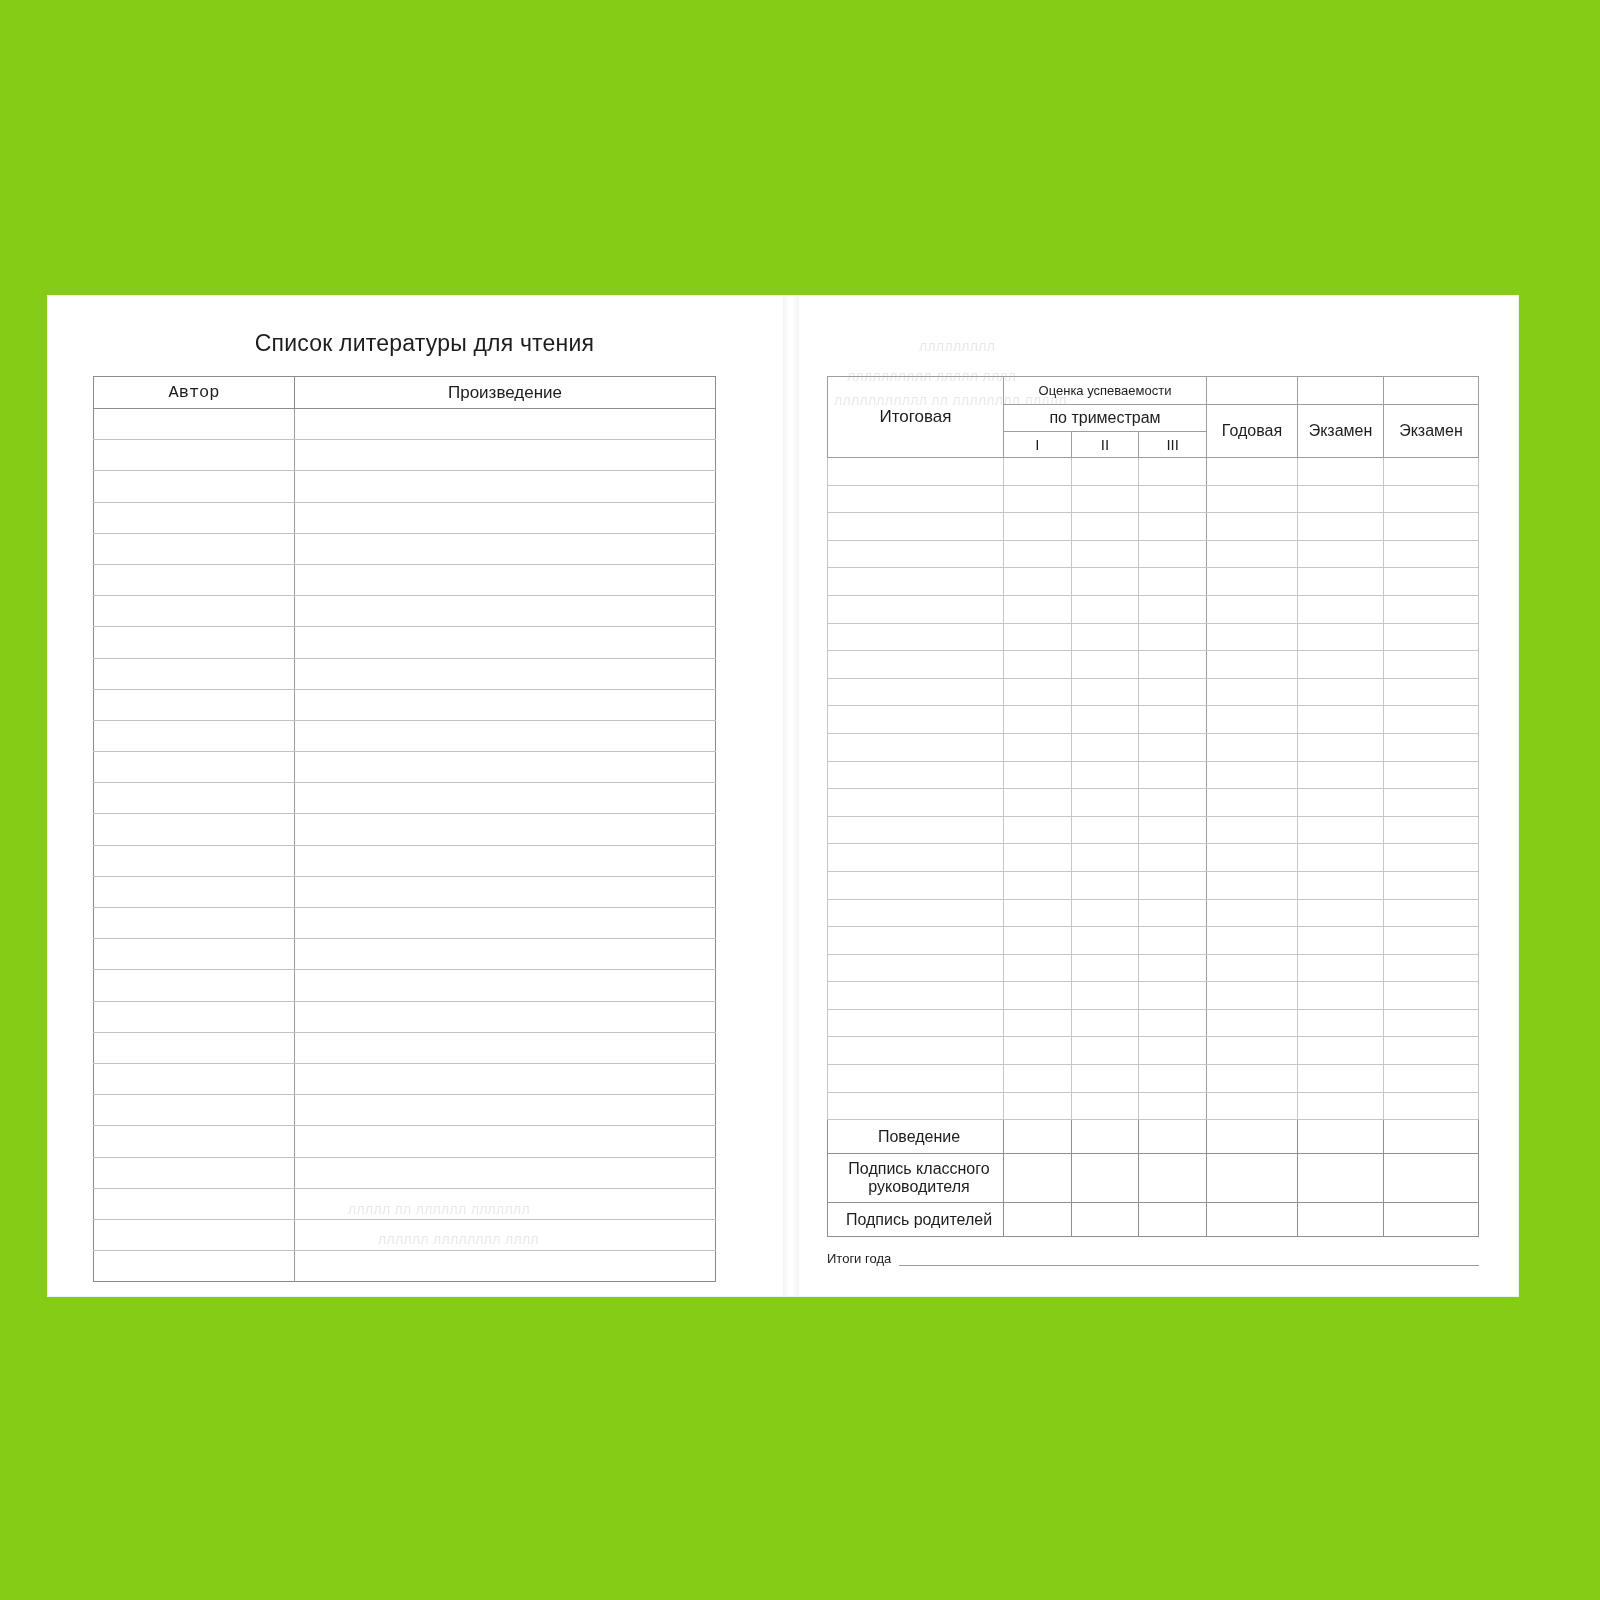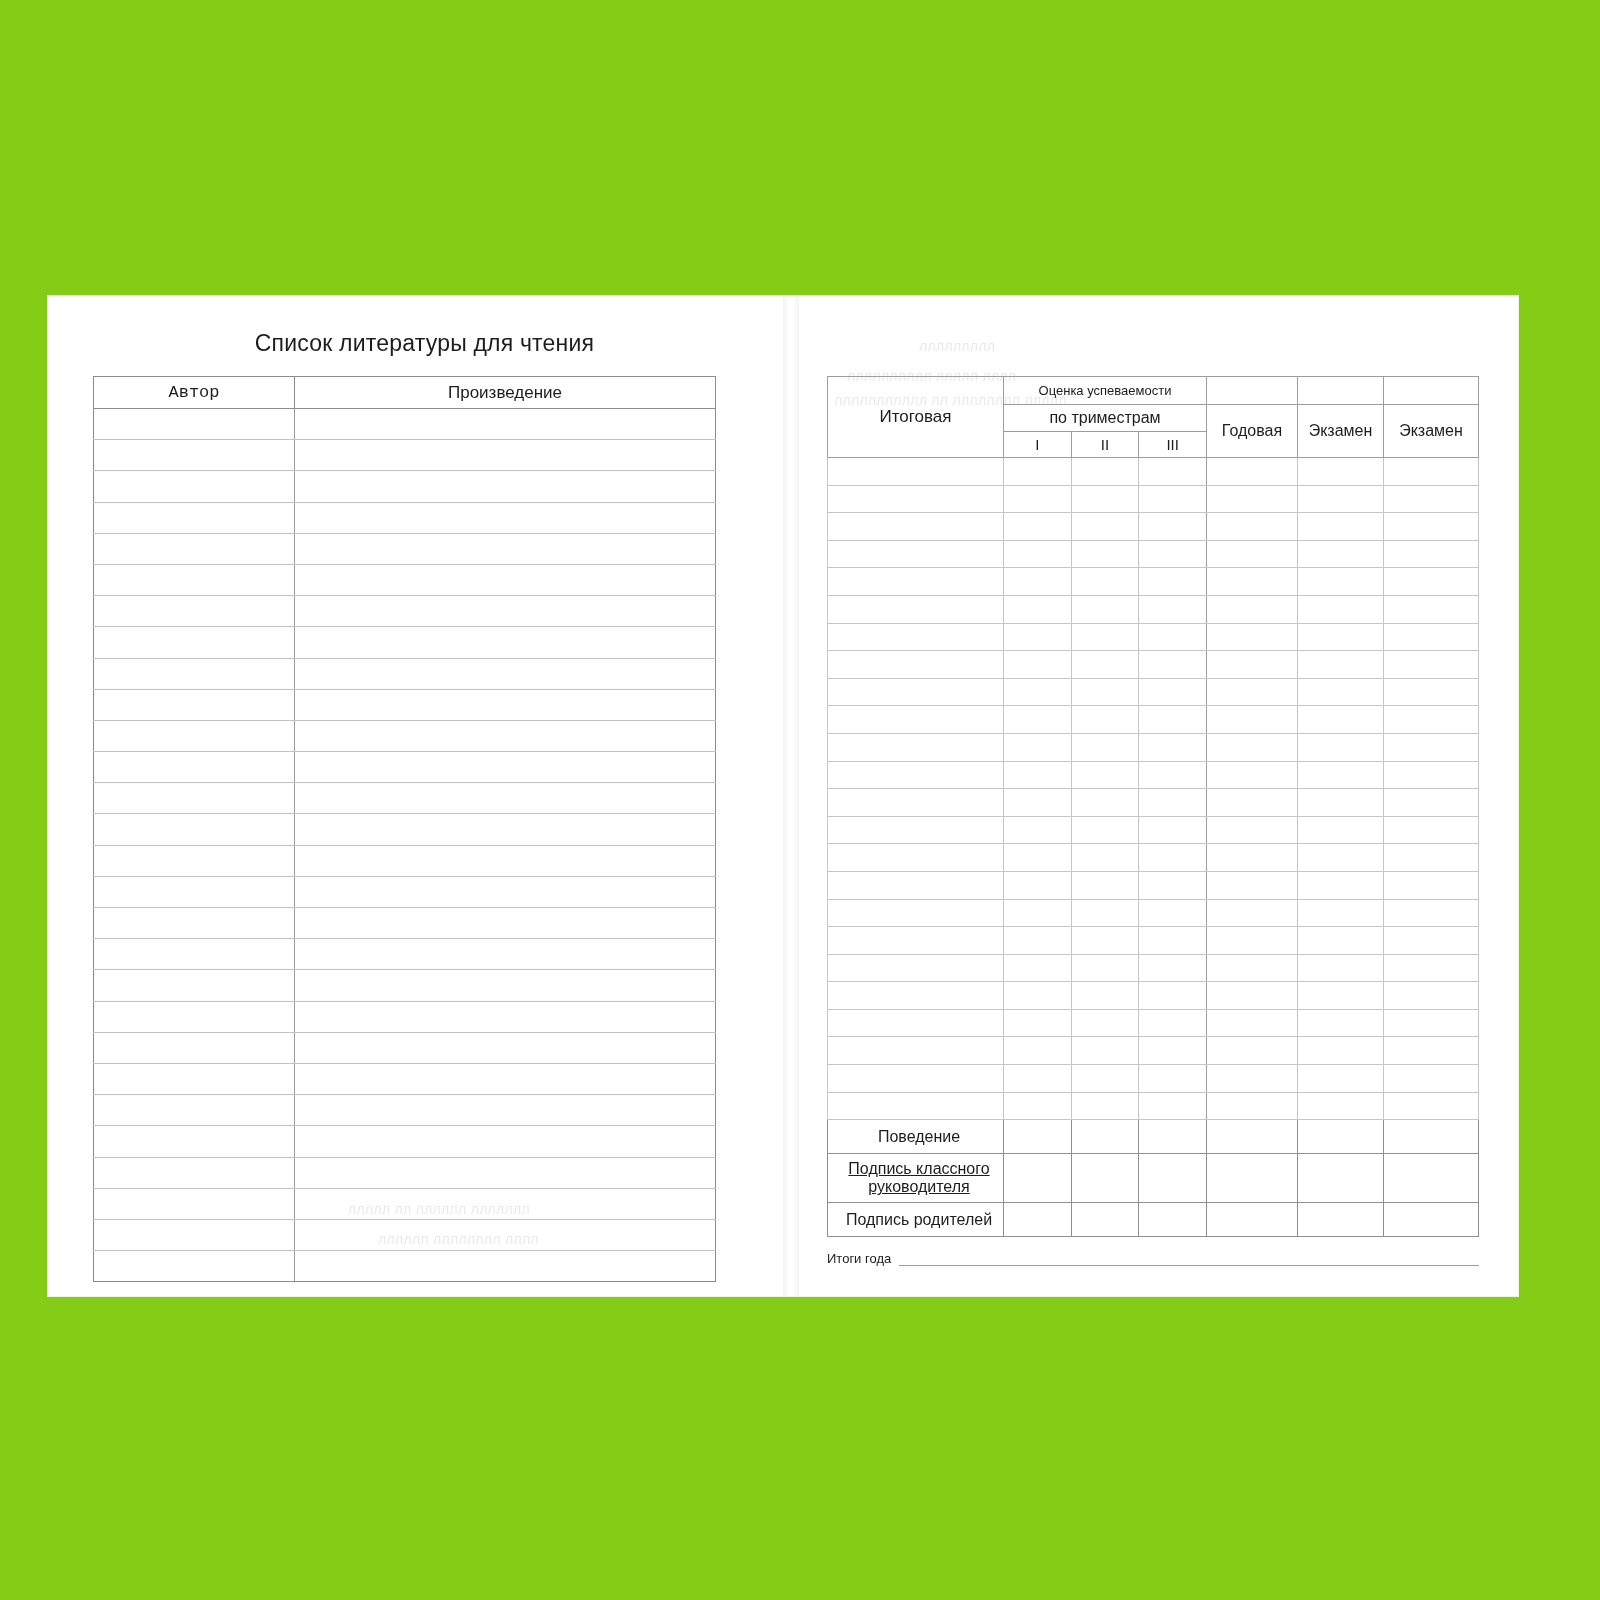--- a/index.html
+++ b/index.html
@@ -116,21 +116,21 @@
   table.perf td.body-row { height: 26.6px; border-color: #c6c6c6; }
   table.perf td.body-row.sep-strong { border-right-color: #9d9d9d; }
 
   .cell-left {
     text-align: left;
     padding-left: 7px !important;
     font-size: 16px;
     line-height: 1.15;
   }
   tr.footrow td { height: 33px; border-color: #8f8f8f; }
-  tr.footrow.tall td { height: 48px; text-decoration: underline; }
+  tr.footrow.tall td { height: 48px; }
 
   .totals {
     position: absolute;
     left: 28px;
     top: 0;
     width: 652px;
     font-size: 13px;
     color: #1d1d1d;
     display: flex;
     align-items: flex-end;

